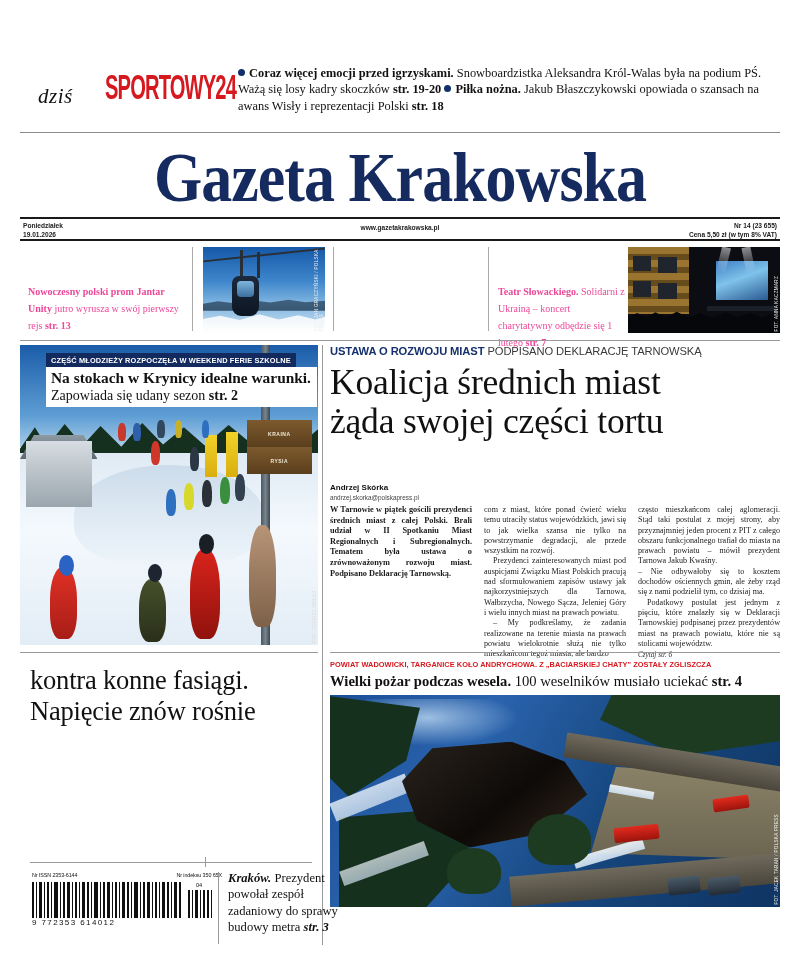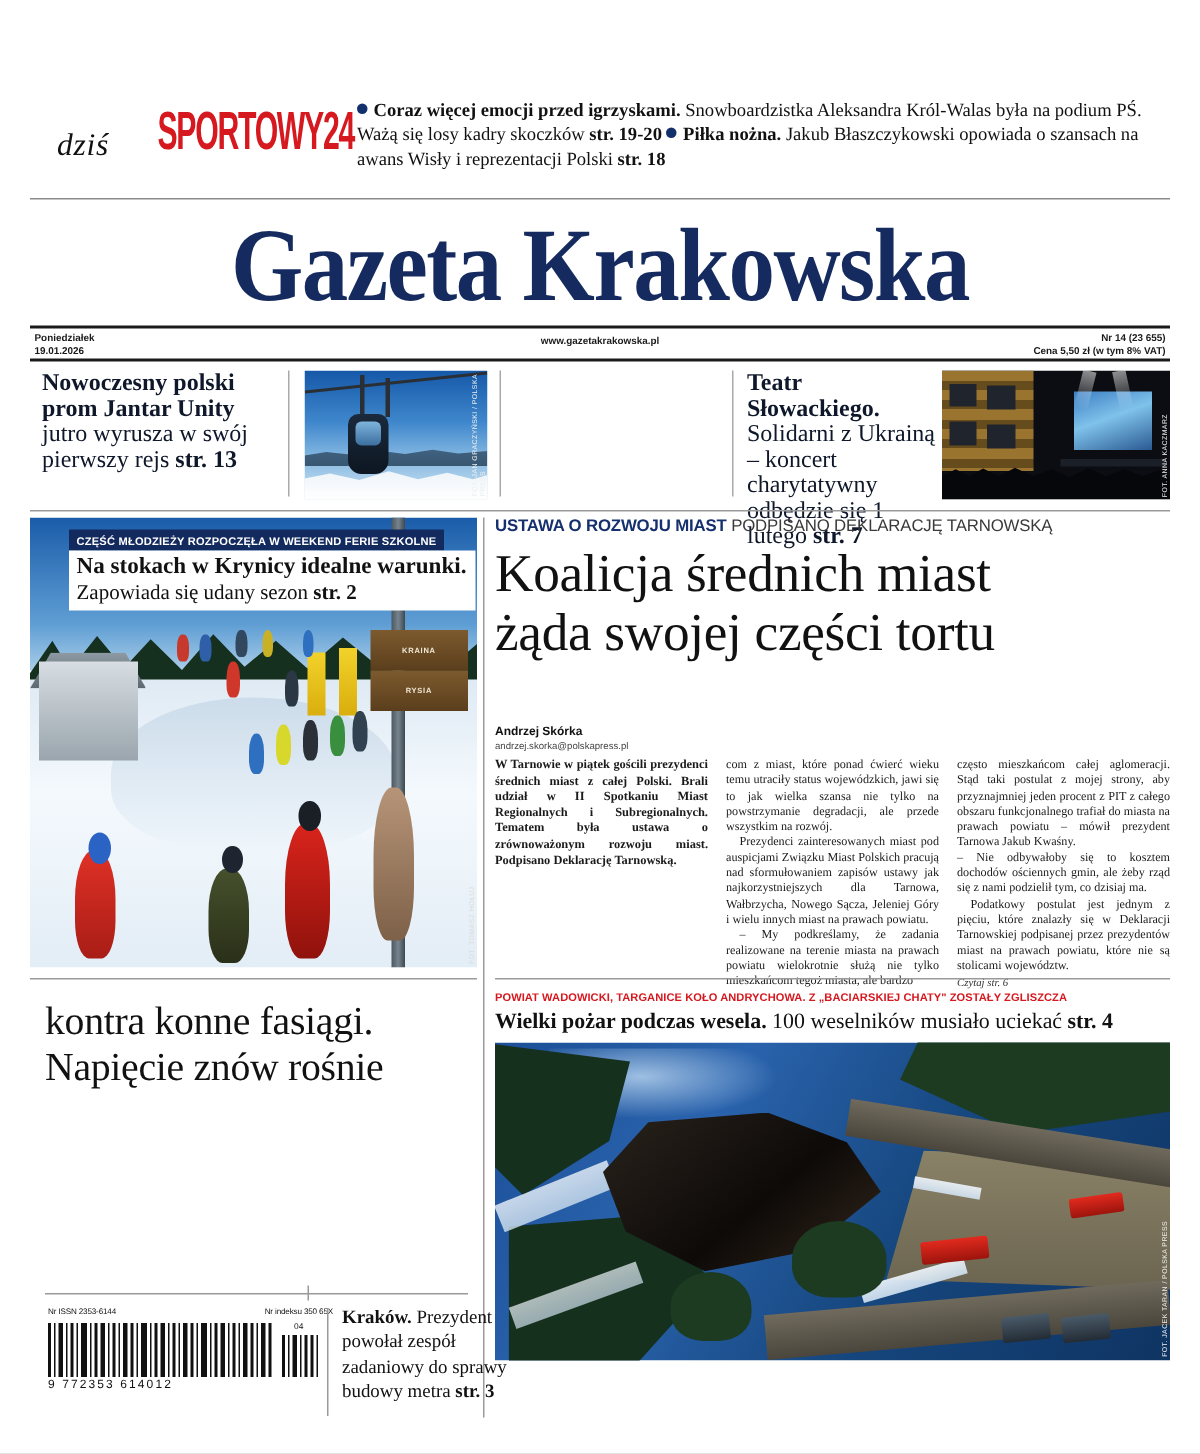--- a/index.html
+++ b/index.html
@@ -78,21 +78,21 @@
   .infobar .mid {
     left: 0; width: 760px; text-align: center; top: 4px; font-weight: bold;
   }
   .infobar .right { right: 3px; text-align: right; }
 
   
   .teasers { position: absolute; left: 20px; top: 243px; width: 760px; height: 95px; }
   .teaser-col { position: absolute; top: 4px; }
   .tz-text {
     font-family: "Liberation Serif", serif;
-    font-size: 16px; line-height: 17px; color: #0f172a;
+    font-size: 10px; line-height: 17px; color: #ec4899; margin-top: 36px;
   }
   .tz-text b { font-weight: bold; }
   .vsep { position: absolute; top: 4px; width: 1px; background: #a9a9a9; height: 84px; }
   .teaser-photo { position: absolute; top: 4px; overflow: hidden; }
   .credit-v {
     position: absolute; right: 1px; bottom: 2px;
     font-family: "Liberation Sans", sans-serif;
     font-size: 4.6px; color: #eee;
     writing-mode: vertical-rl; transform: rotate(180deg);
     letter-spacing: .3px;
@@ -205,21 +205,21 @@
   .addon .num {
     position: absolute; left: 8px; top: 0;
     font-family: "Liberation Sans", sans-serif; font-size: 5.6px; color: #111;
   }
   .vsep-foot { position: absolute; left: 190px; top: 0; width: 1px; height: 72px; background: #9a9a9a; }
   .krakow {
     position: absolute; left: 200px; top: -2px; width: 112px;
     font-family: "Liberation Serif", serif;
     font-size: 12.6px; line-height: 16.4px; color: #111;
   }
-  .krakow b { font-weight: bold; }
+  .krakow b { font-weight: bold; font-style: italic; }
 
   
   .fire { position: absolute; left: 330px; top: 660px; width: 450px; }
   .fire-kicker {
     font-family: "Liberation Sans", sans-serif;
     font-weight: bold; font-size: 7.4px; color: #d6181f; letter-spacing: .05px;
   }
   .fire-head {
     margin-top: 3px;
     font-family: "Liberation Serif", serif;

